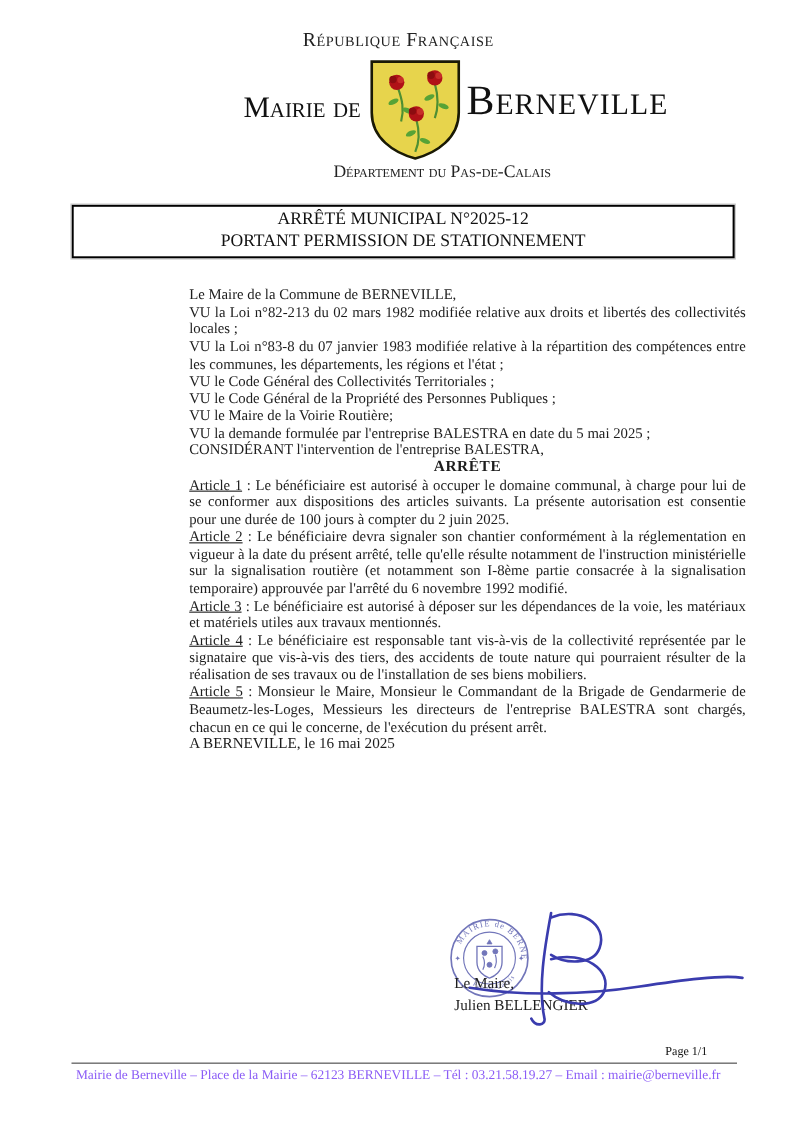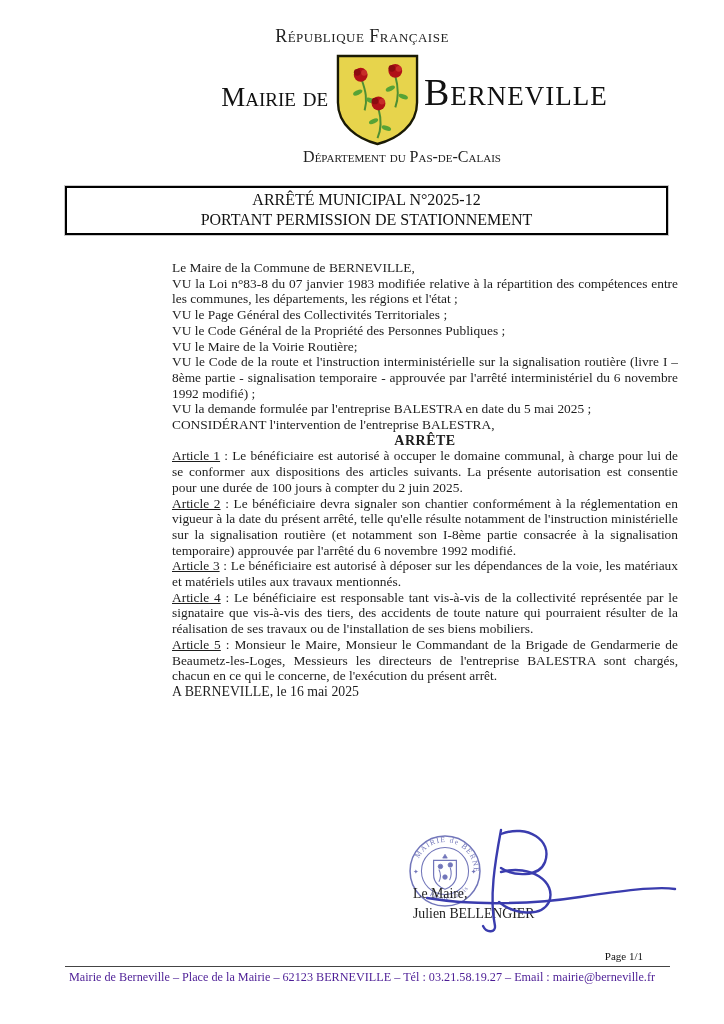--- a/index.html
+++ b/index.html
@@ -67,21 +67,21 @@
   .page-number{
     position:absolute;top:950px;left:16px;right:81px;
     text-align:right;font-size:11px;color:#111;
   }
   .footer-line{
     position:absolute;top:966px;left:65px;width:605px;height:0;
     border-top:1px solid #444;
   }
   .footer-address{
     position:absolute;top:970px;left:0;width:100%;
-    text-align:center;font-size:12.2px;color:#4c1d95;
+    text-align:center;font-size:12.2px;color:#8b5cf6;
   }
 </style>
 </head>
 <body>
 
 <div class="page">
 
   <div class="republic">République Française</div>
 
   <svg class="shield" viewBox="0 0 88 95">
@@ -120,25 +120,25 @@
   <div class="departement">Département du Pas-de-Calais</div>
 
   <div class="title-box">
     <div>ARRÊTÉ MUNICIPAL N°2025-12</div>
     <div>PORTANT PERMISSION DE STATIONNEMENT</div>
   </div>
 
   <div class="body-text">
     <p class="para salutation">Le Maire de la Commune de BERNEVILLE,</p>
 
+    <p class="para">VU la Loi n°82-213 du 02 mars 1982 modifiée relative aux droits et libertés des collectivités locales ;</p>
     <p class="para">VU la Loi n°83-8 du 07 janvier 1983 modifiée relative à la répartition des compétences entre les communes, les départements, les régions et l'état ;</p>
-    <p class="para">VU le Page Général des Collectivités Territoriales ;</p>
+    <p class="para">VU le Code Général des Collectivités Territoriales ;</p>
     <p class="para">VU le Code Général de la Propriété des Personnes Publiques ;</p>
     <p class="para">VU le Maire de la Voirie Routière;</p>
-    <p class="para">VU le Code de la route et l'instruction interministérielle sur la signalisation routière (livre I – 8ème partie - signalisation temporaire - approuvée par l'arrêté interministériel du 6 novembre 1992 modifié) ;</p>
     <p class="para">VU la demande formulée par l'entreprise BALESTRA en date du 5 mai 2025 ;</p>
     <p class="para">CONSIDÉRANT l'intervention de l'entreprise BALESTRA,</p>
 
     <p class="para arrete-heading">ARRÊTE</p>
 
     <p class="para article"><span class="u">Article 1</span><span> : Le bénéficiaire est autorisé à occuper le domaine communal, à charge pour lui de se conformer aux dispositions des articles suivants. La présente autorisation est consentie pour une durée de 100 jours à compter du 2 juin 2025.</span></p>
     <p class="para article"><span class="u">Article 2</span><span> : Le bénéficiaire devra signaler son chantier conformément à la réglementation en vigueur à la date du présent arrêté, telle qu'elle résulte notamment de l'instruction ministérielle sur la signalisation routière (et notamment son I-8ème partie consacrée à la signalisation temporaire) approuvée par l'arrêté du 6 novembre 1992 modifié.</span></p>
     <p class="para article"><span class="u">Article 3</span><span> : Le bénéficiaire est autorisé à déposer sur les dépendances de la voie, les matériaux et matériels utiles aux travaux mentionnés.</span></p>
     <p class="para article"><span class="u">Article 4</span><span> : Le bénéficiaire est responsable tant vis-à-vis de la collectivité représentée par le signataire que vis-à-vis des tiers, des accidents de toute nature qui pourraient résulter de la réalisation de ses travaux ou de l'installation de ses biens mobiliers.</span></p>
     <p class="para article"><span class="u">Article 5</span><span> : Monsieur le Maire, Monsieur le Commandant de la Brigade de Gendarmerie de Beaumetz-les-Loges, Messieurs les directeurs de l'entreprise BALESTRA  sont chargés, chacun en ce qui le concerne, de l'exécution du présent arrêt.</span></p>

